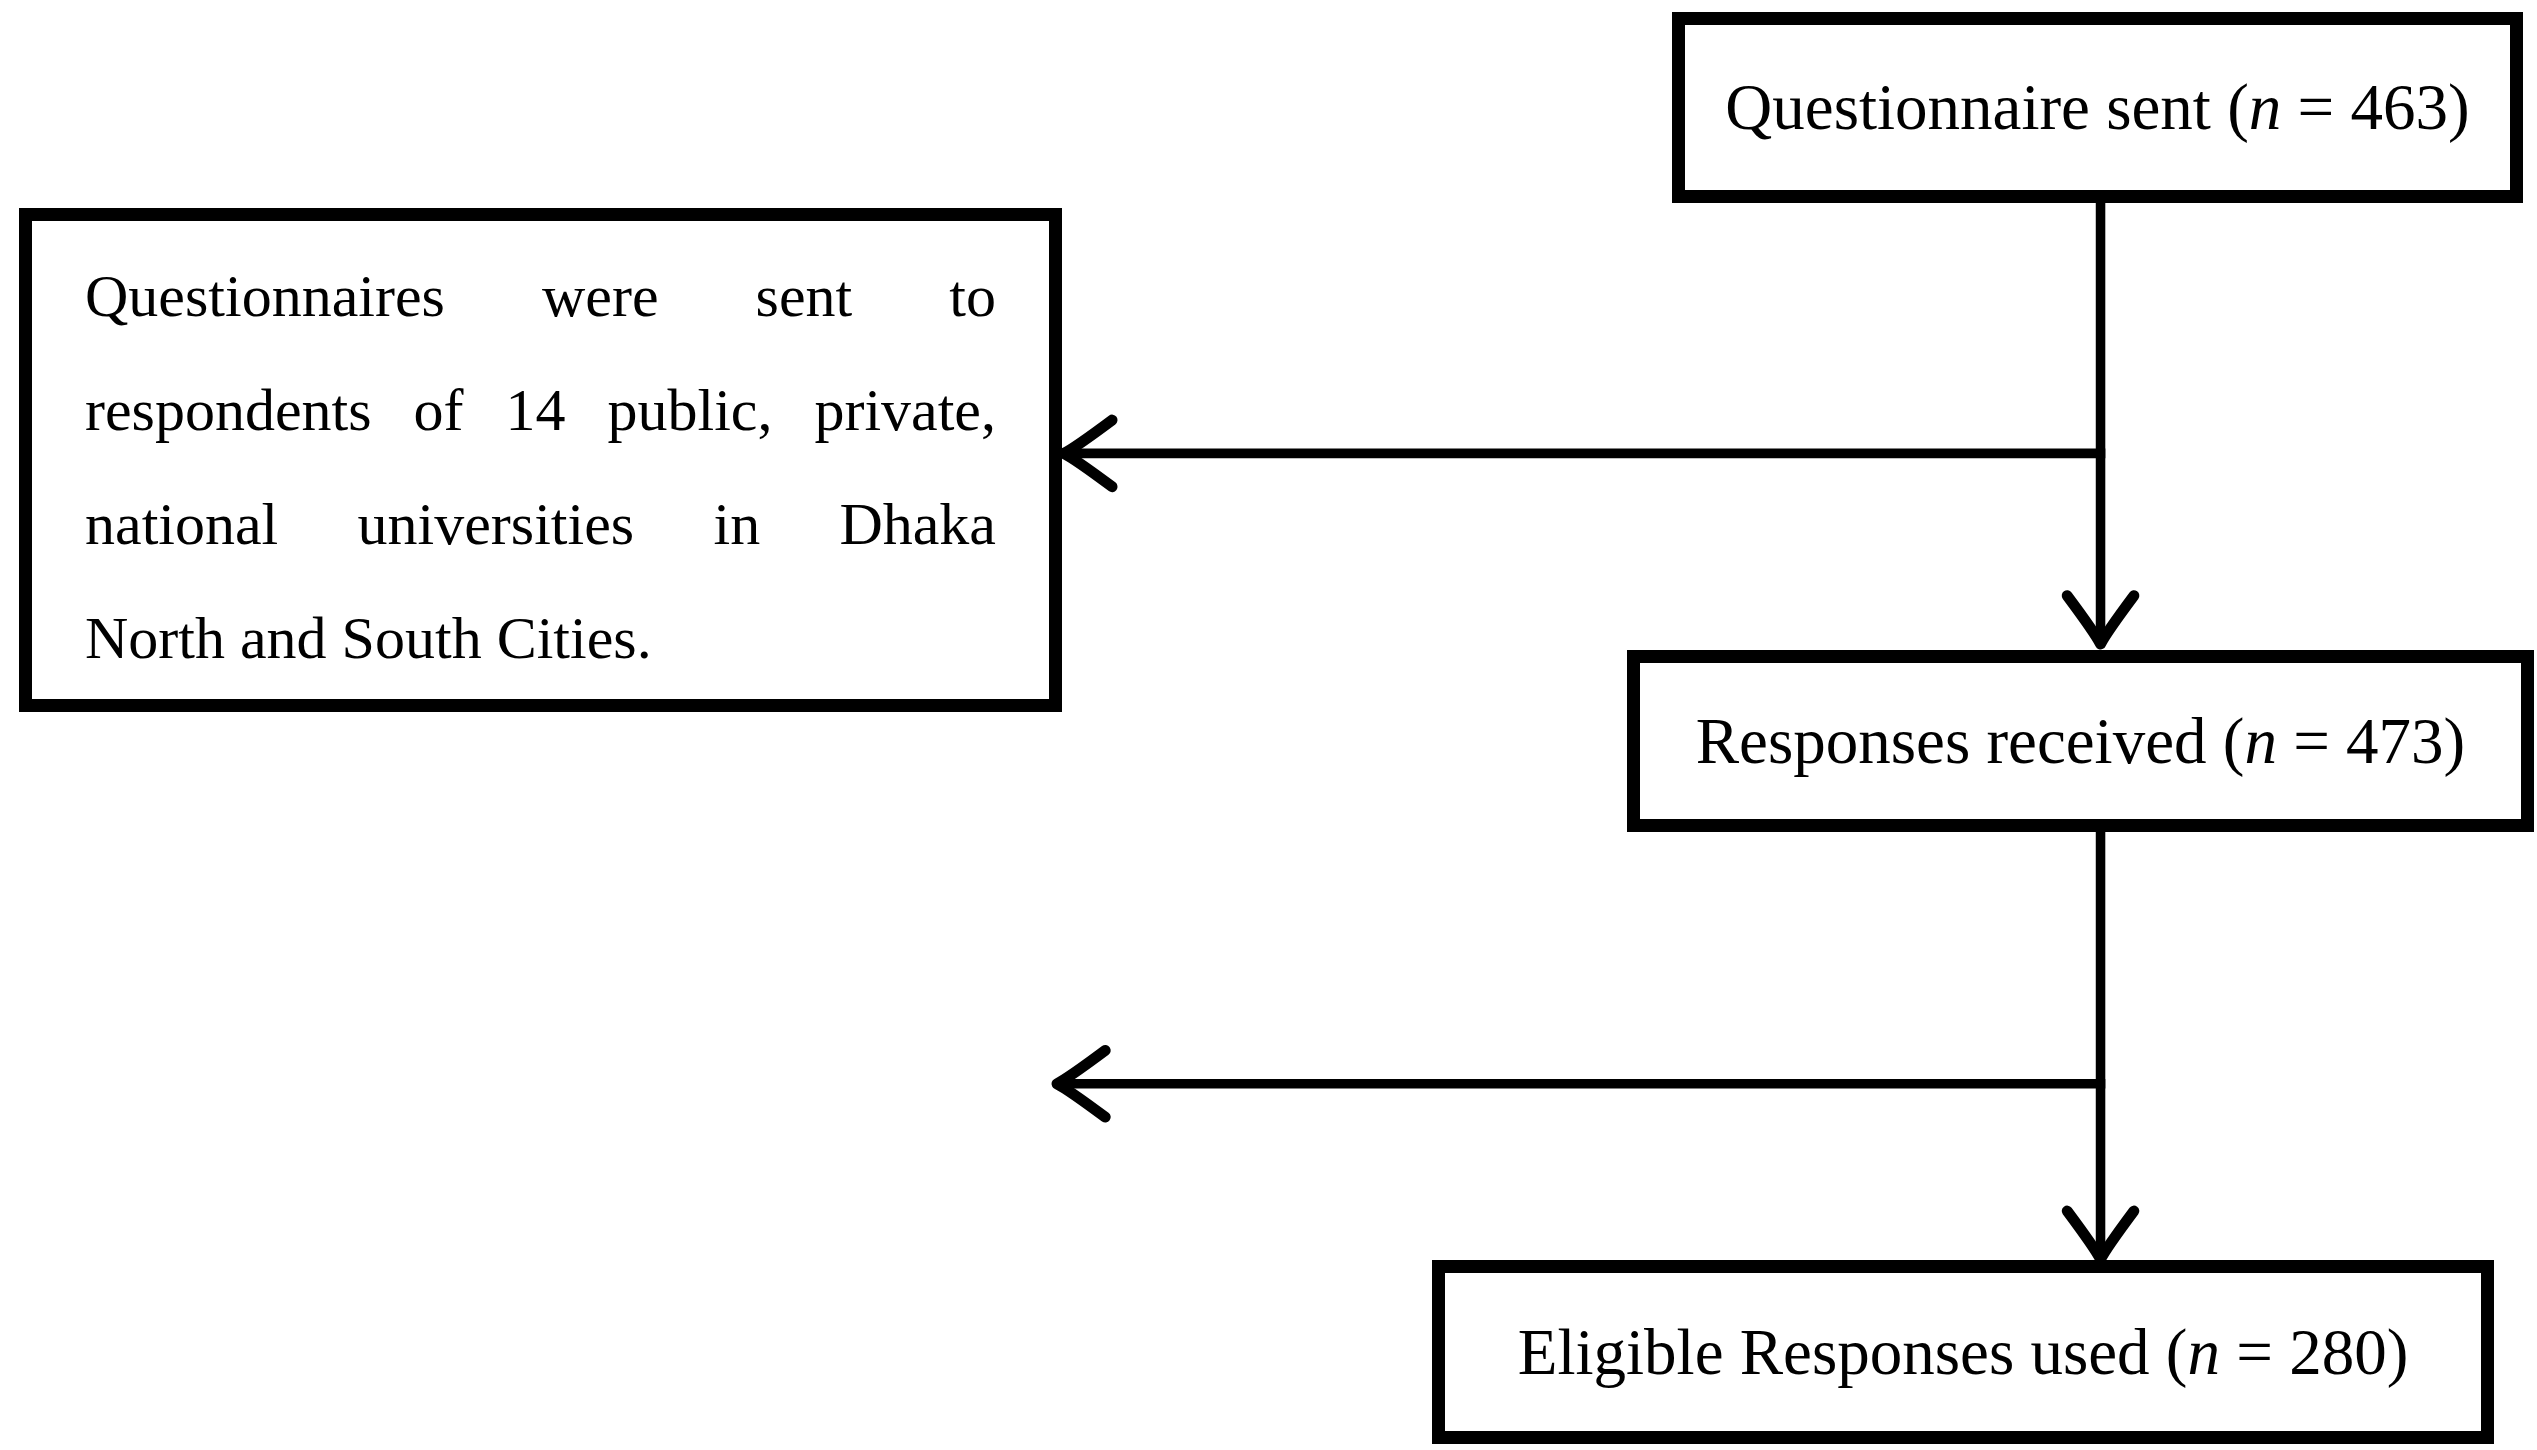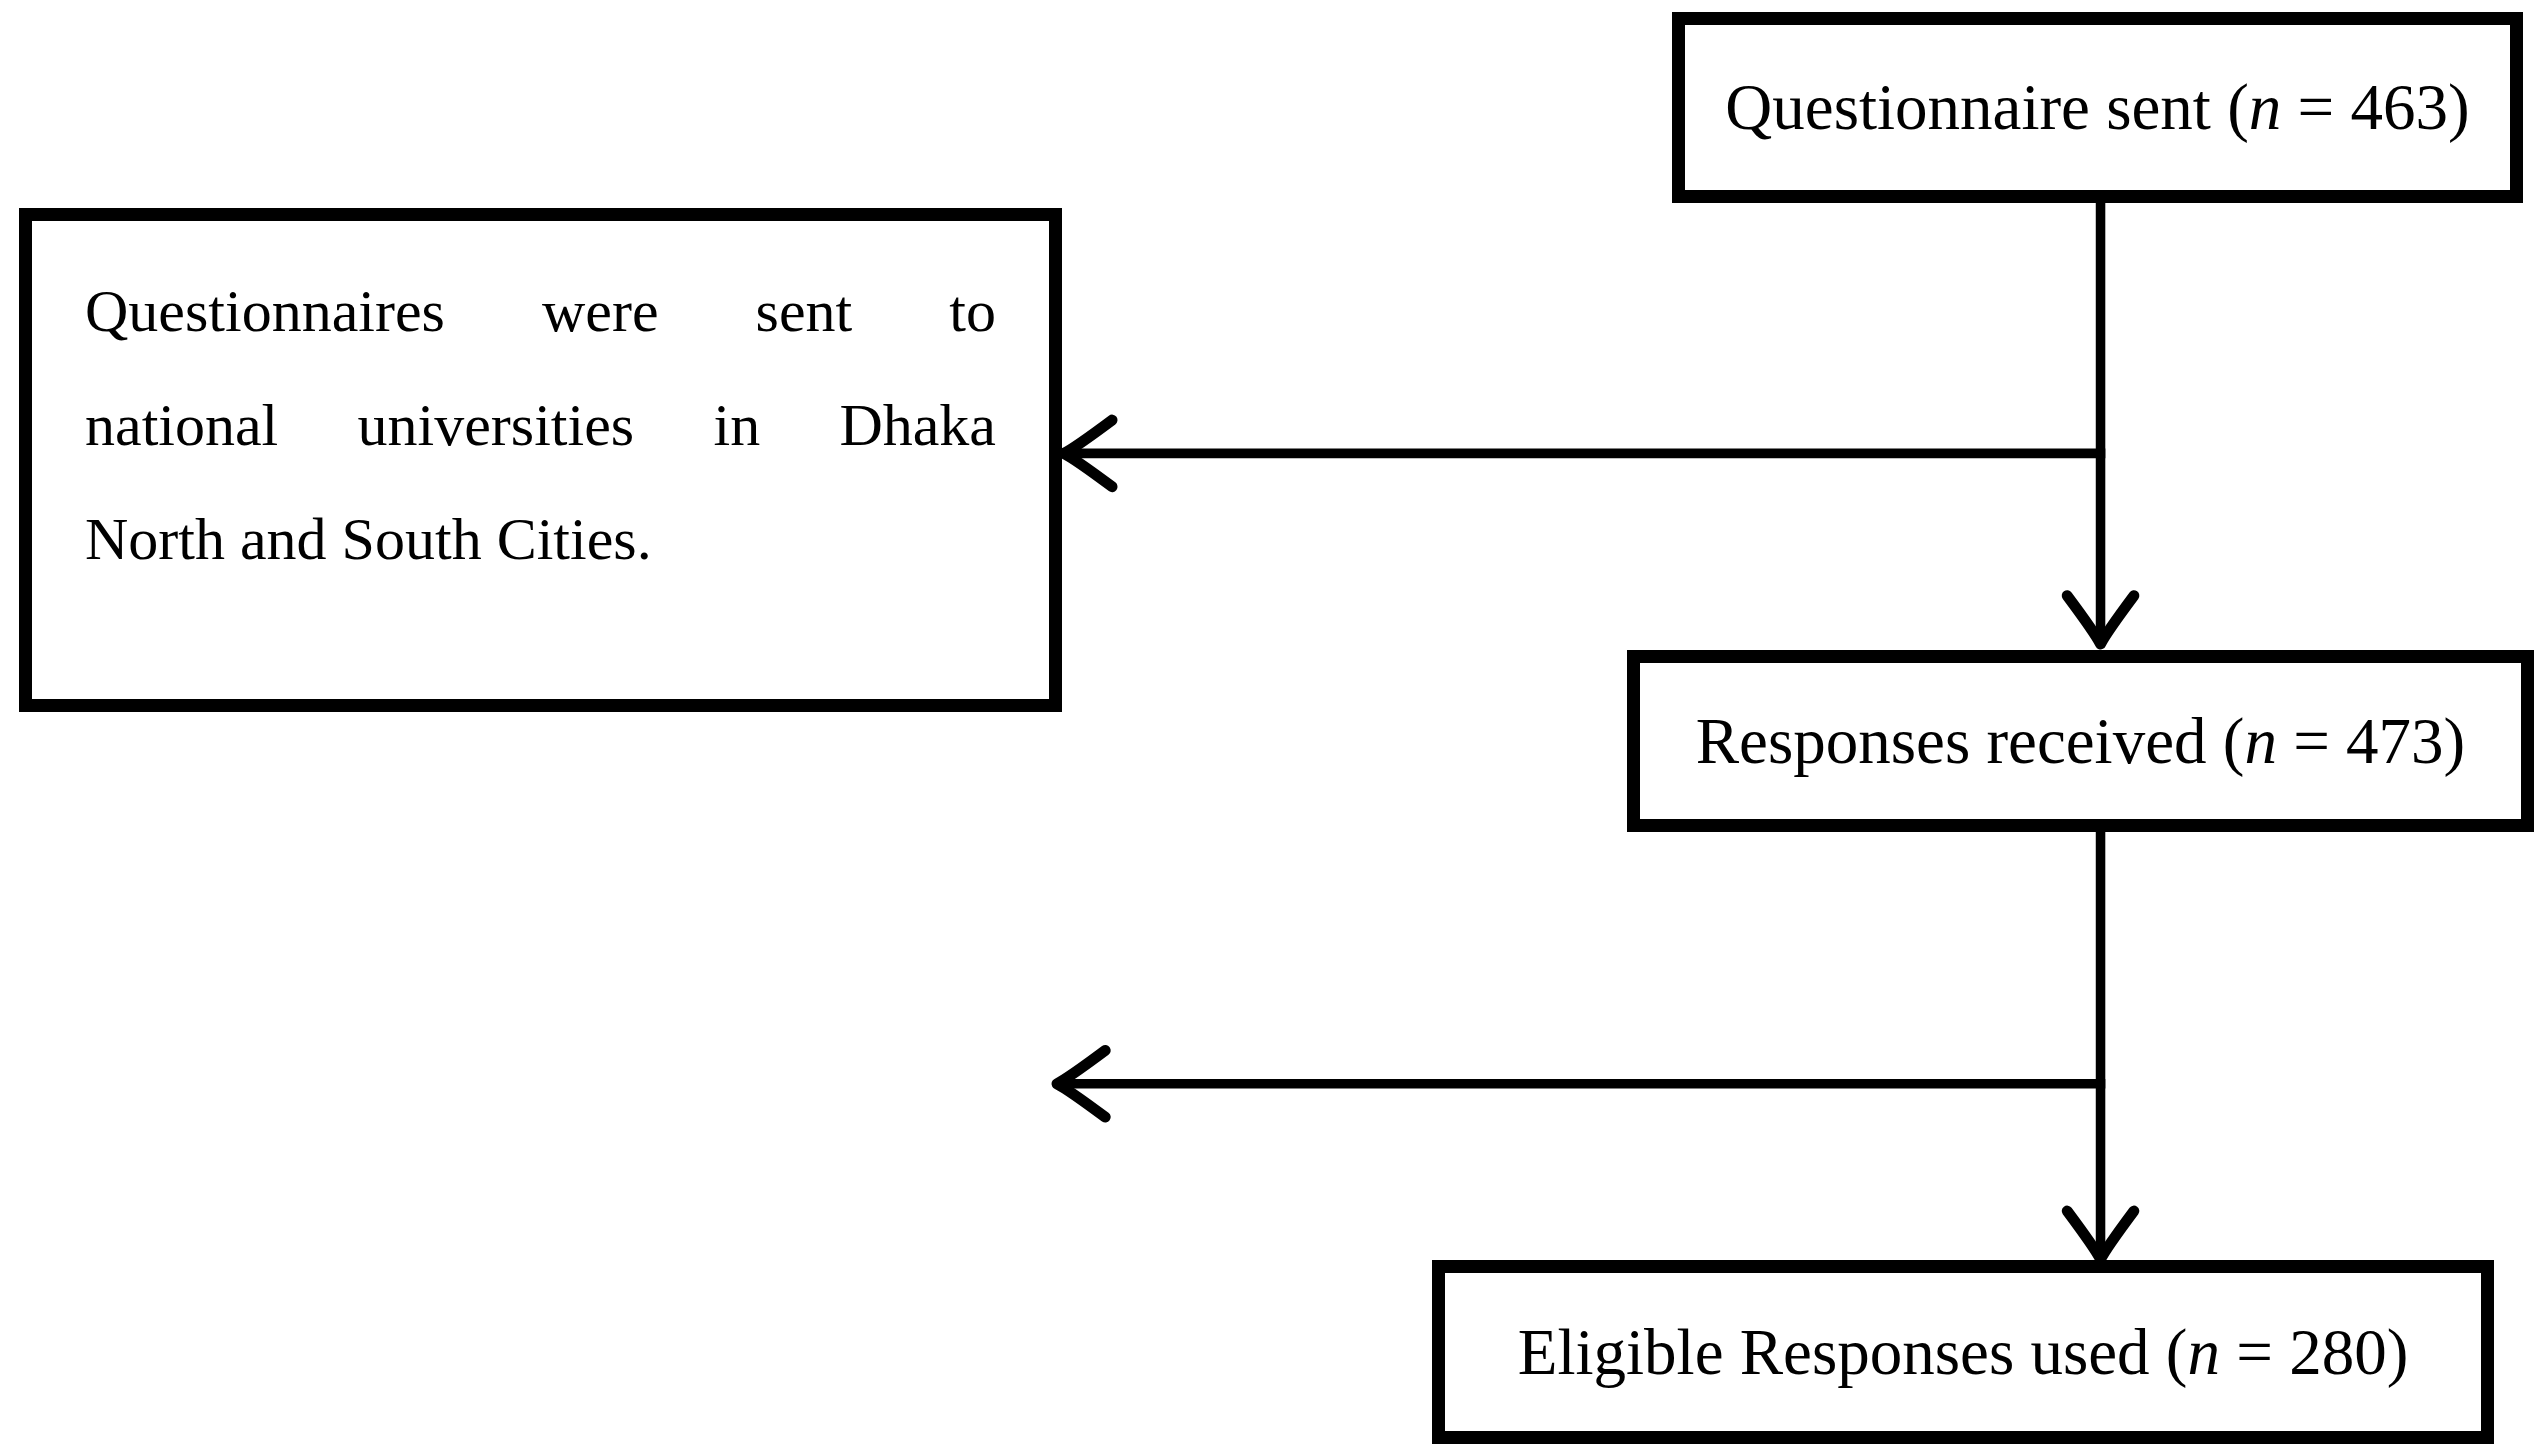--- a/index.html
+++ b/index.html
@@ -52,21 +52,21 @@
     height: 114px;
     line-height: 114px;
     text-align: justify;
     text-align-last: justify;
     white-space: nowrap;
   }
   .note-line.last-line {
     text-align: right;
     text-align-last: left;
   }
-  #sent-note-box .note-body { padding-top: 33px; }
+  #sent-note-box .note-body { padding-top: 18px; }
   #dropped-note-box .note-body { padding-top: 29px; }
 
   #questionnaire-sent-box { left: 1672px; top: 12.3px;   width: 851px; height: 191px; }
   #sent-note-box          { left: 19px;   top: 208px;  width: 1043px; height: 504px; }
   #responses-received-box { left: 1627px; top: 650px;  width: 907px; height: 182px; }
   #dropped-note-box       { left: 12.3px;   top: 897px; width: 1043px; height: 389px; }
   #eligible-responses-box { left: 1432px; top: 1260px; width: 1062px; height: 184px; }
 </style>
 </head>
 <body>
@@ -88,20 +88,21 @@
     <path class="head" d="M1623 1543 Q1568 1584 1552 1592 Q1568 1600 1623 1641"></path>
   </svg>
 
   <div class="box stat-box" id="questionnaire-sent-box">
     <span><span>Questionnaire sent (</span><span class="nvar">n</span><span> = 463)</span></span>
   </div>
 
   <div class="box note-box" id="sent-note-box">
     <div class="note-body">
       <div class="note-line">Questionnaires were sent to</div>
+      <div class="note-line">respondents of 14 public, private,</div>
       <div class="note-line">national universities in Dhaka</div>
       <div class="note-line last-line">North and South Cities.</div>
     </div>
   </div>
 
   <div class="box stat-box" id="responses-received-box">
     <span><span>Responses received (</span><span class="nvar">n</span><span> = 473)</span></span>
   </div>
 
 

